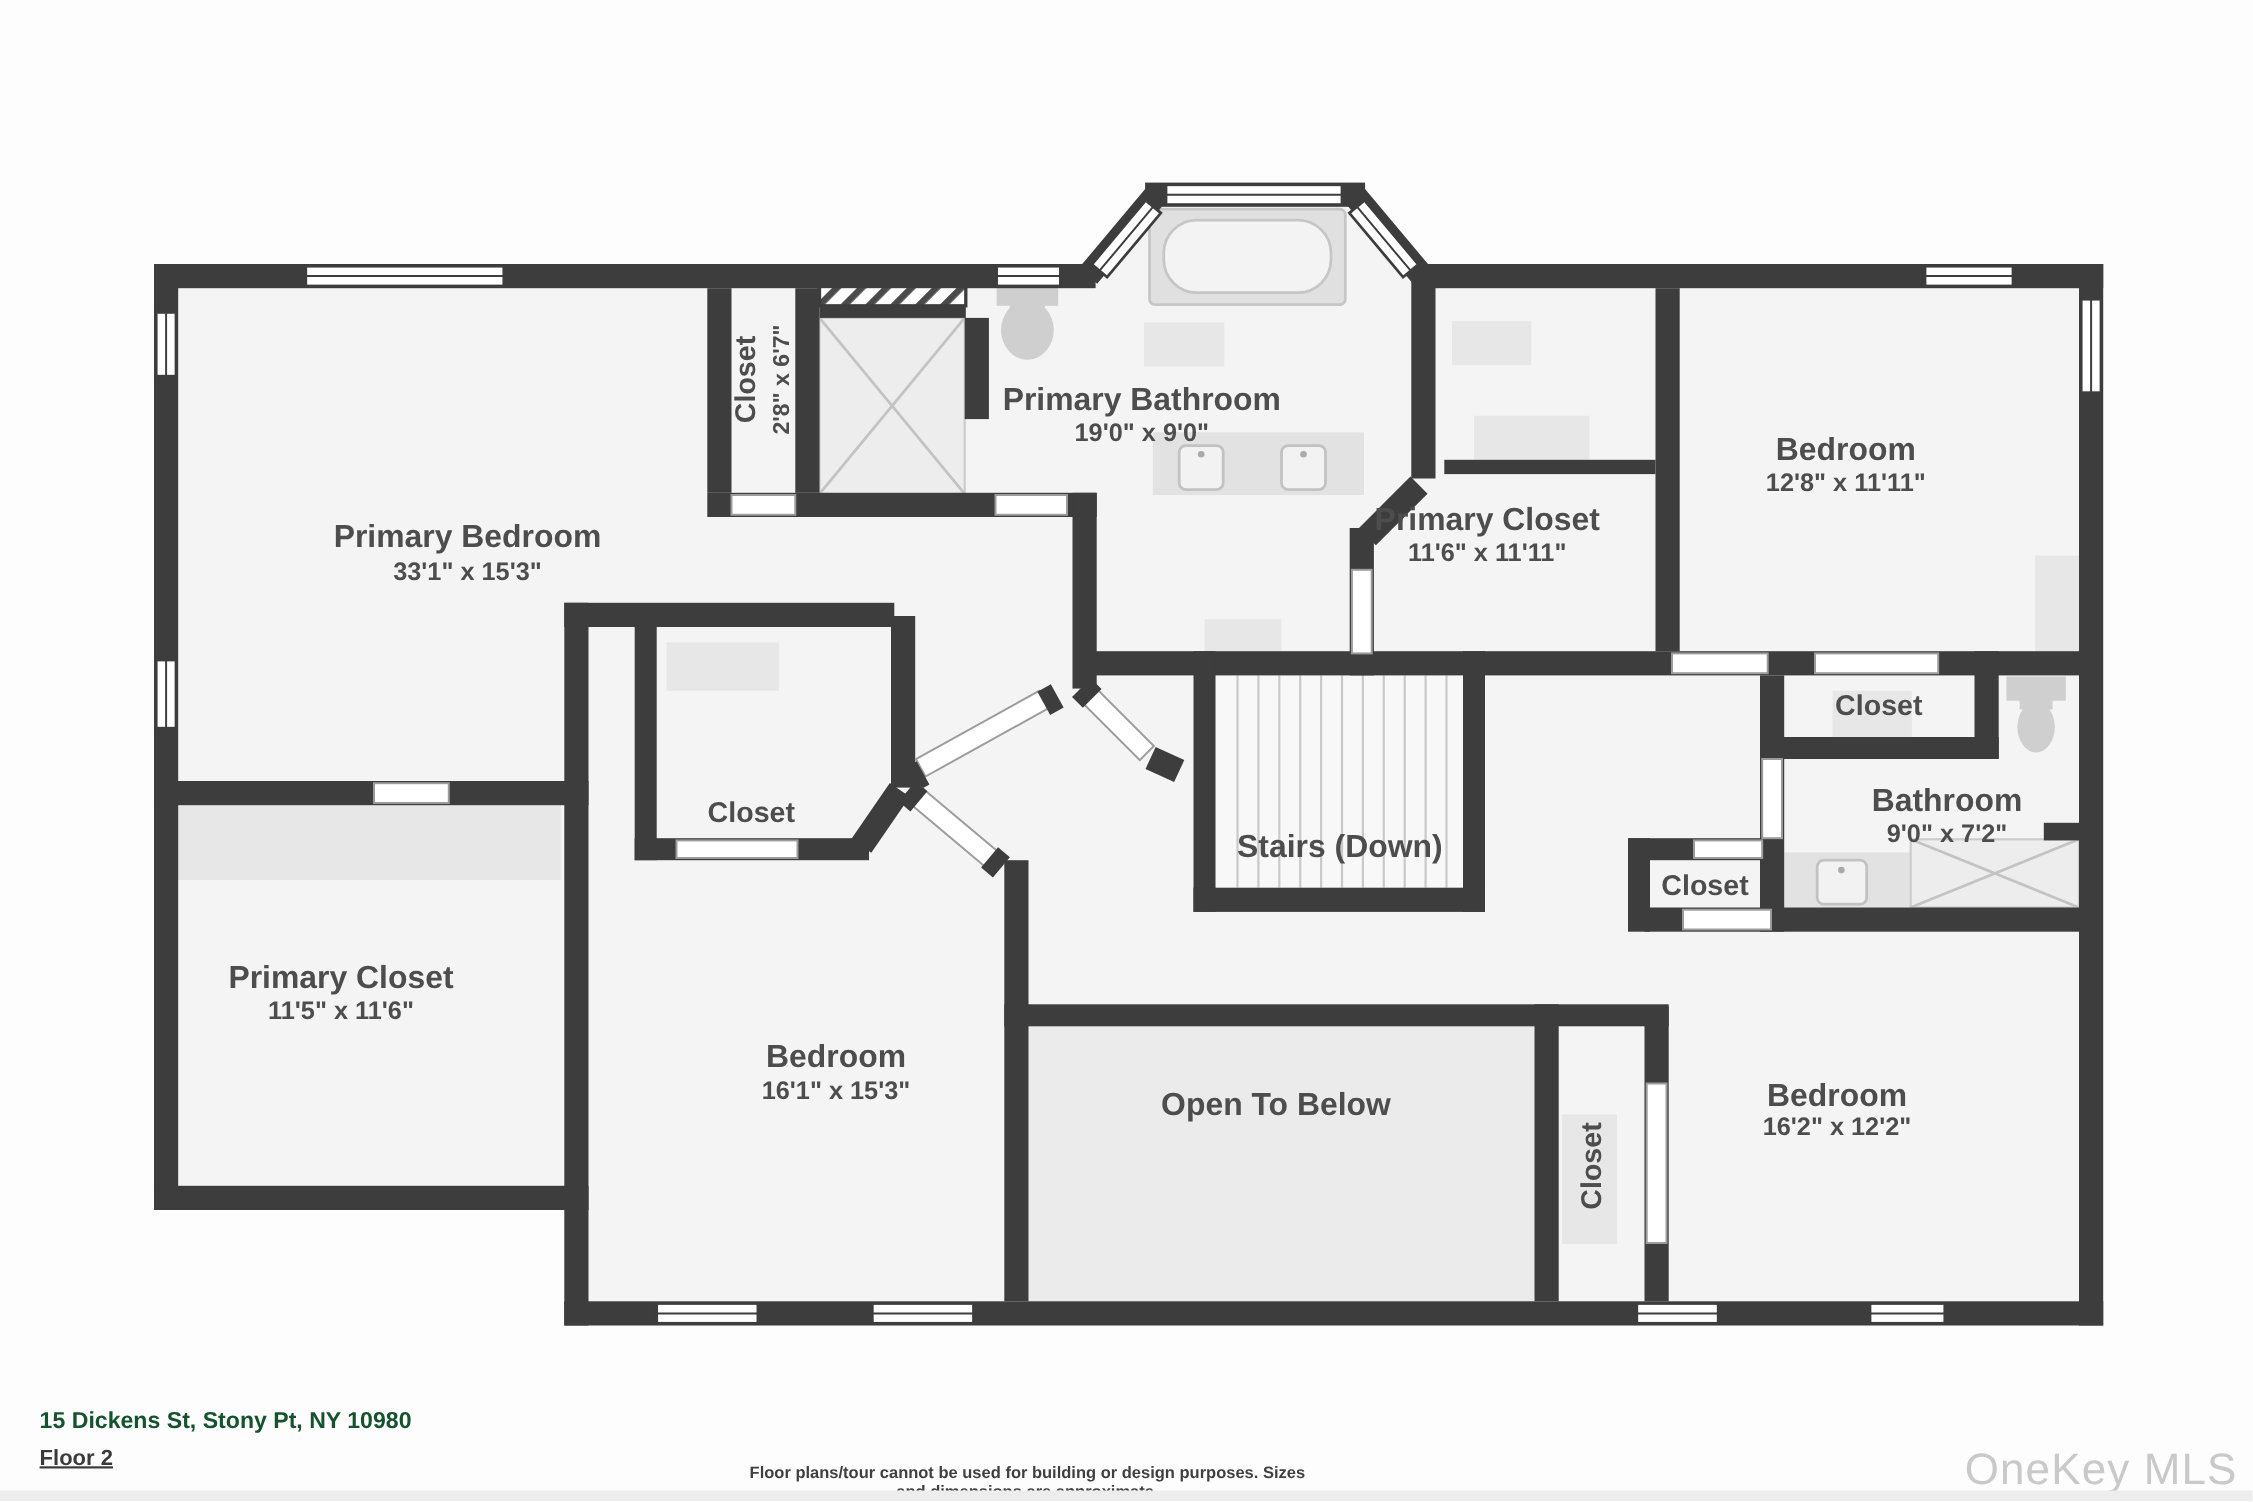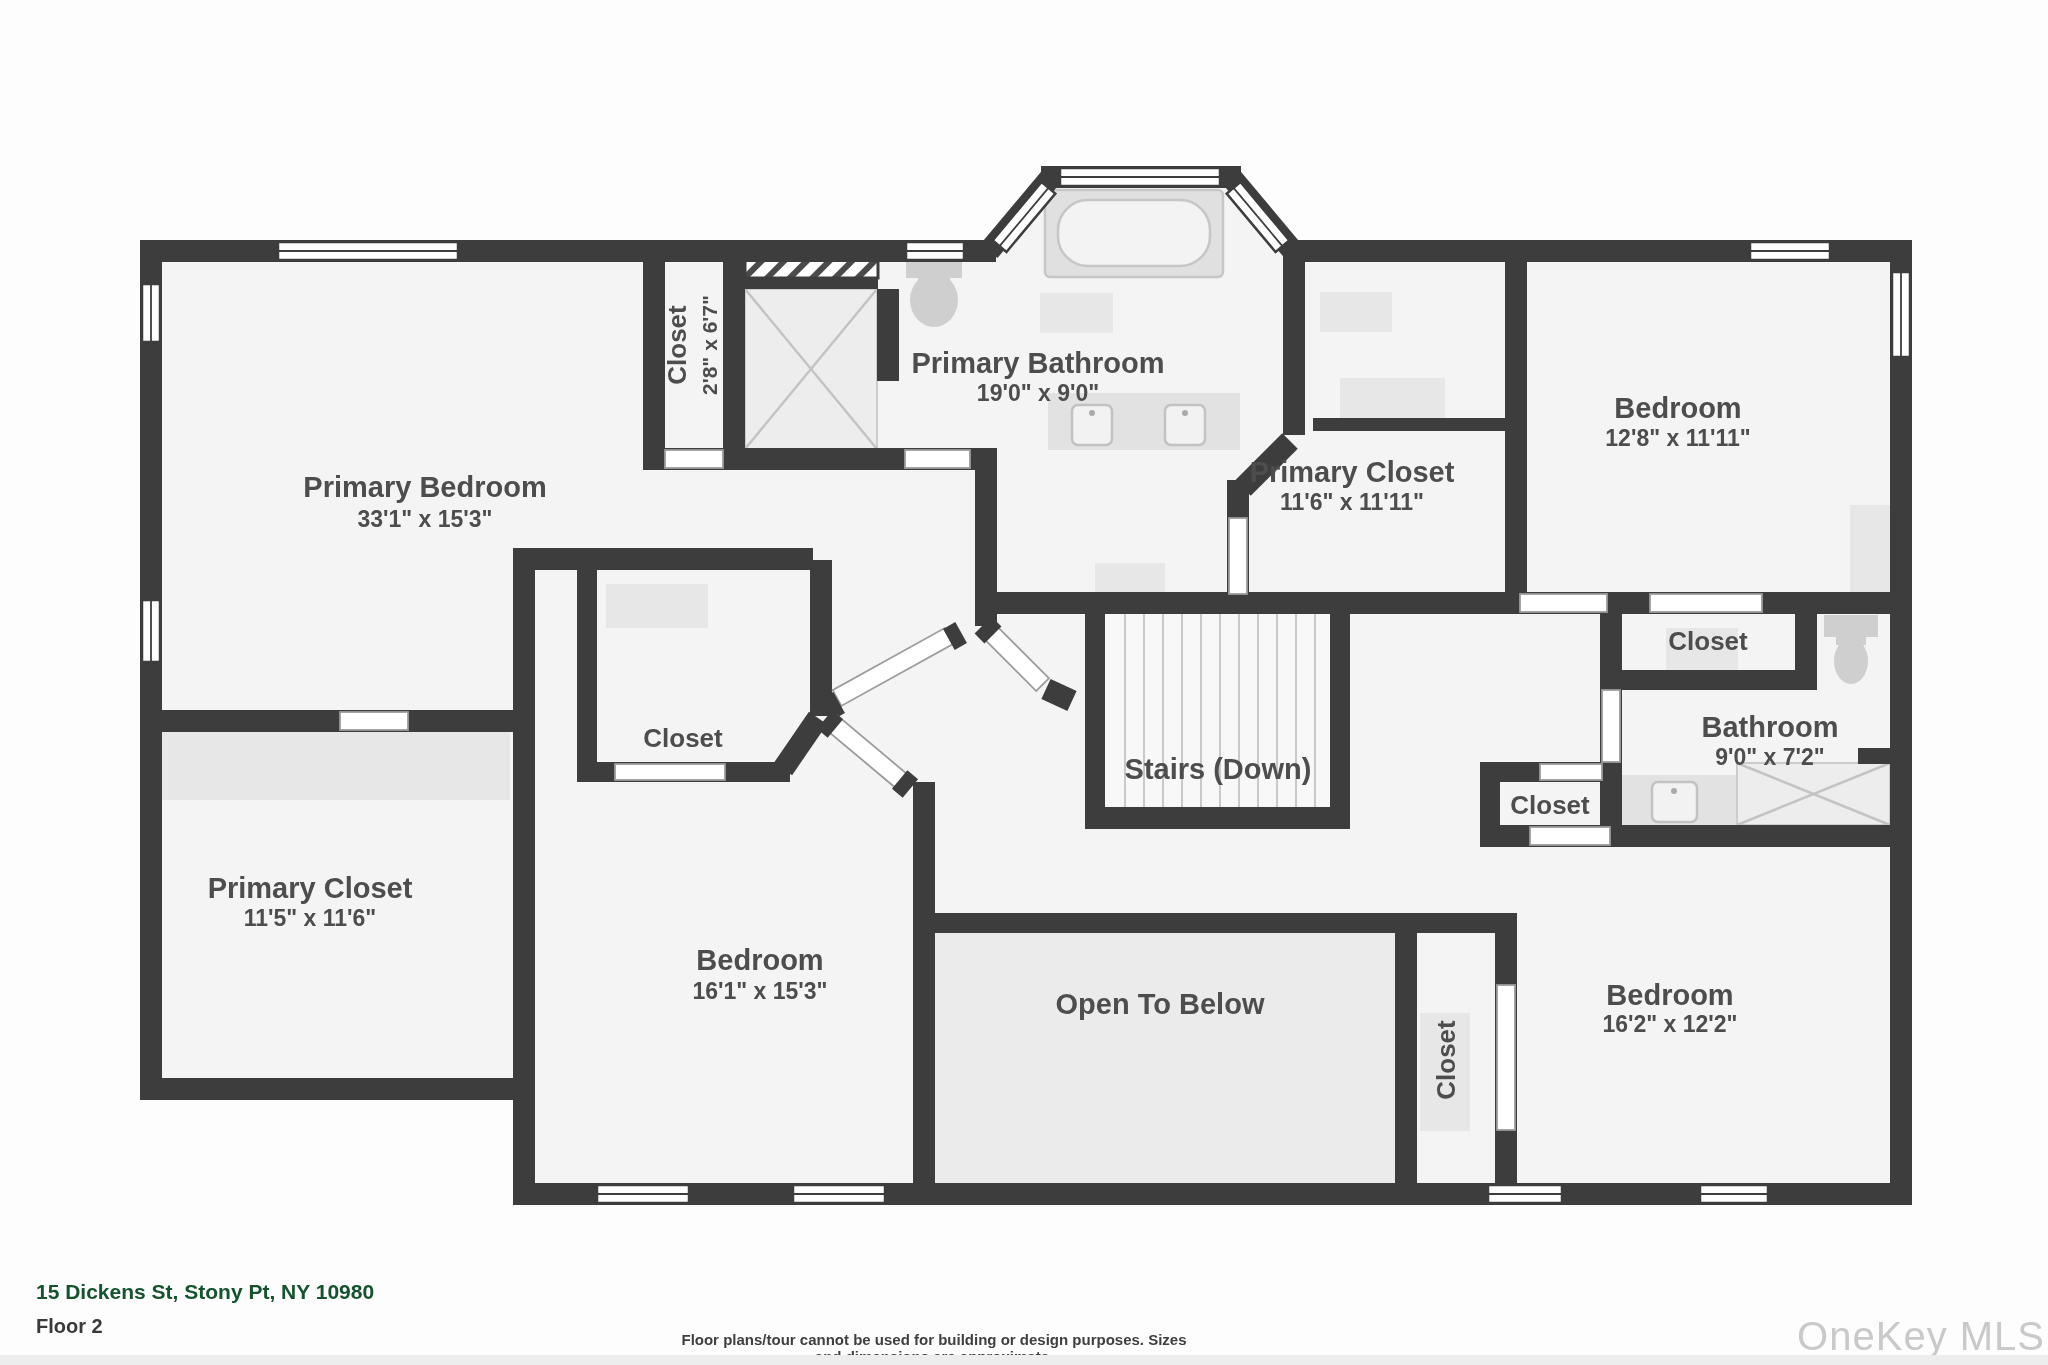--- a/index.html
+++ b/index.html
@@ -26,24 +26,24 @@
   .xline{stroke:#c3c3c3;stroke-width:2.5;fill:none;}
   .tread{stroke:#c9c9c9;stroke-width:2;}
   .sink{fill:#f2f2f2;stroke:#c2c2c2;stroke-width:2.5;}
   .tubout{fill:#e0e0e0;stroke:#c6c6c6;stroke-width:2.5;}
   .tubin{fill:#f3f3f3;stroke:#c6c6c6;stroke-width:2.5;}
   .rname{font:700 29px "Liberation Sans",sans-serif;fill:var(--label);text-anchor:middle;}
   .rname-sm{font:700 26px "Liberation Sans",sans-serif;fill:var(--label);text-anchor:middle;}
   .rdim{font:700 23px "Liberation Sans",sans-serif;fill:var(--label);text-anchor:middle;}
   .rdim-sm{font:700 21px "Liberation Sans",sans-serif;fill:var(--label);text-anchor:middle;}
   .ft-address{position:absolute;left:36px;top:1280px;font:700 21px "Liberation Sans",sans-serif;color:#14532d;}
-  .ft-floor{position:absolute;left:36px;top:1315px;font:700 20px "Liberation Sans",sans-serif;color:#3a3a3a;}
+  .ft-floor{position:absolute;left:36px;top:1315px;font:700 20px "Liberation Sans",sans-serif;color:#3a3a3a;text-decoration:underline;}
   .ft-disclaimer{position:absolute;left:674px;top:1331px;width:520px;text-align:center;
                  font:700 15px "Liberation Sans",sans-serif;color:#3f3f3f;}
-  .ft-watermark{position:absolute;right:3px;top:1314px;font:400 40px "Liberation Sans",sans-serif;
+  .ft-watermark{position:absolute;right:14px;top:1314px;font:400 40px "Liberation Sans",sans-serif;
                 color:var(--watermark);letter-spacing:1px;}
   .ft-strip{position:absolute;left:0;bottom:0;width:100%;height:10px;background:#ededed;}
 </style>
 </head>
 <body>
 
 <div id="stage">
 <svg width="2048" height="1365" viewBox="0 0 2048 1365">
   <defs>
     <pattern id="hatch" width="16" height="16" patternUnits="userSpaceOnUse" patternTransform="rotate(45)">

